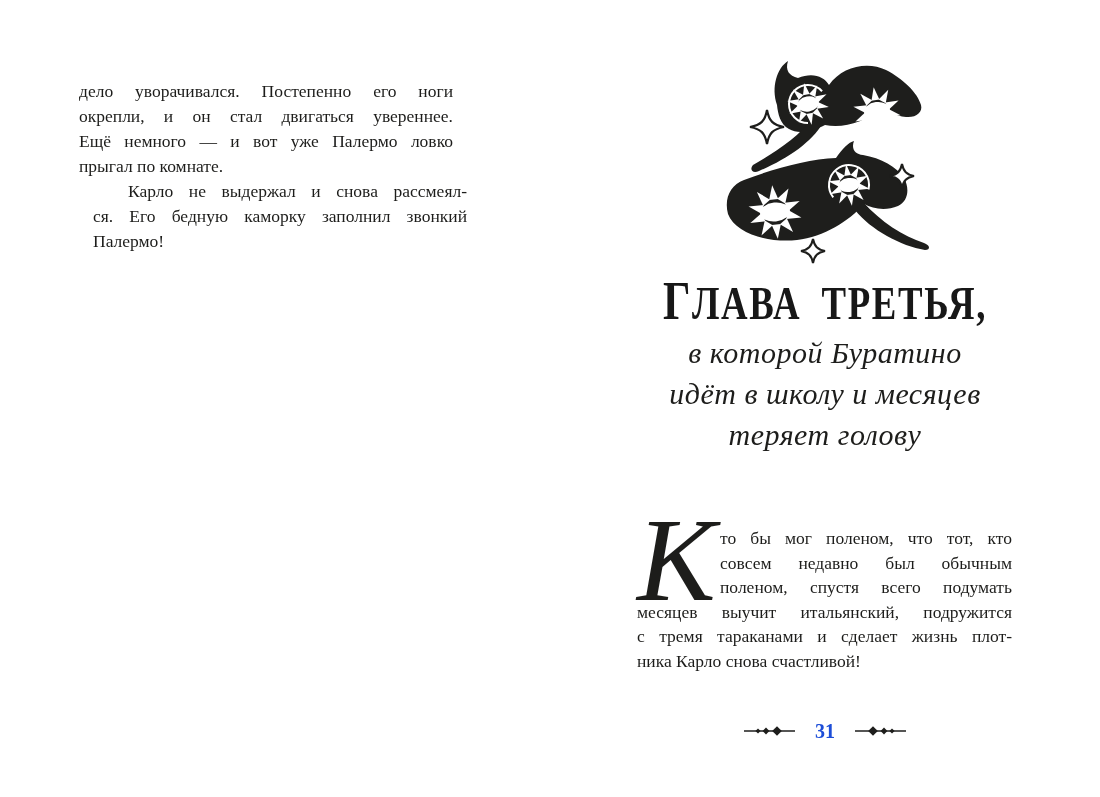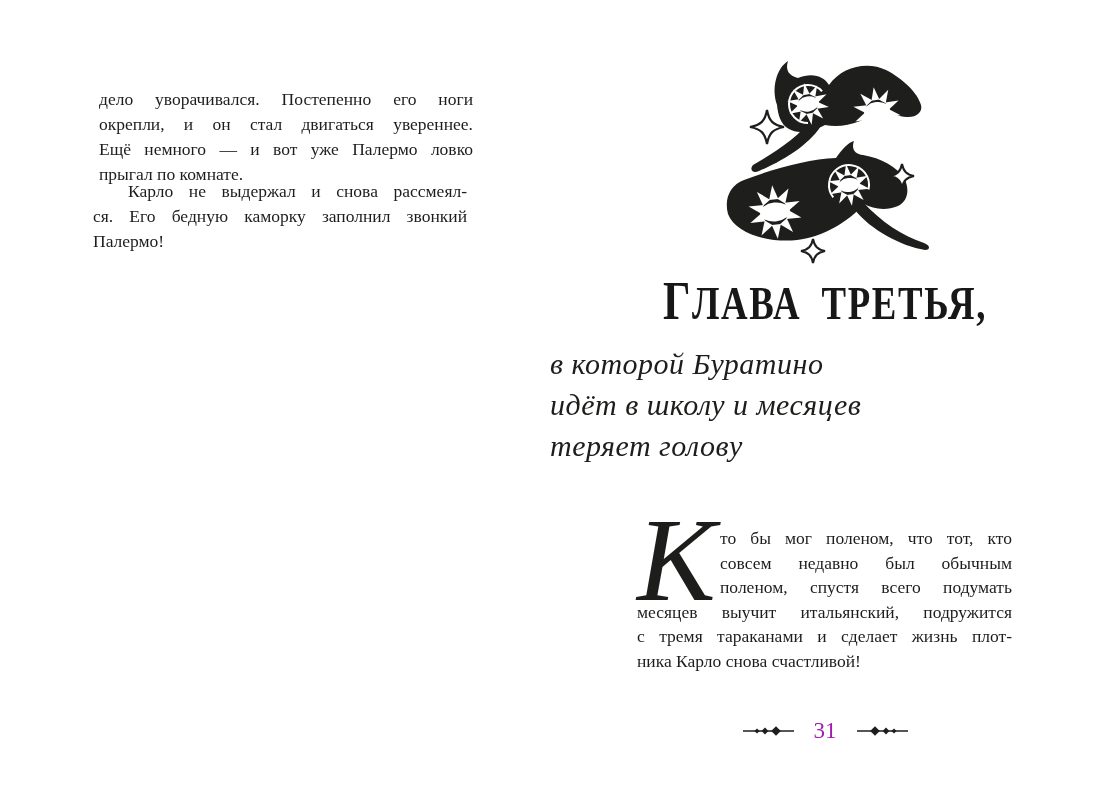--- a/index.html
+++ b/index.html
@@ -9,46 +9,46 @@
     font-family:"Liberation Serif",serif;
   }
   .page{position:absolute;top:0;height:797px;}
   #left-page{left:0;width:550px;}
   #right-page{left:550px;width:550px;}
 
   
   .bodytext{position:absolute;font-size:17.5px;line-height:25px;}
   .bodytext > div{text-align:justify;text-align-last:justify;white-space:normal;}
   .bodytext > div:last-child{text-align-last:left;}
-  #lp-paragraph-1{left:99px;top:79px;width:374px;margin-top:8px;}
+  #lp-paragraph-1{left:79px;top:79px;width:374px;}
   #lp-paragraph-2{left:85px;top:179px;width:374px;margin-left:8px;}
   #lp-paragraph-2 > div:first-child{text-indent:35px;}
 
   
   #opening-paragraph{left:87px;top:526px;width:375px;position:absolute;
     font-size:17.5px;line-height:24.5px;}
   #opening-paragraph > div{text-align:justify;text-align-last:justify;}
   #opening-paragraph > div:nth-of-type(-n+3){margin-left:83px;}
   #opening-paragraph > div:last-of-type{text-align-last:left;}
   .dropcap{position:absolute;left:0;top:-24px;font-size:118px;line-height:118px;
     font-style:italic;font-family:"Liberation Serif",serif;color:#1d1d1b;}
 
   
   #chapter-title{position:absolute;top:278px;left:0;width:100%;text-align:center;
     font-weight:bold;font-size:46px;line-height:46px;letter-spacing:2px;
     word-spacing:12px;color:#171717;transform:scaleX(0.8);transform-origin:50% 50%;}
   #chapter-title::first-letter{font-size:54px;}
-  #chapter-subtitle{position:absolute;top:343px;left:0;width:100%;
-    font-style:italic;font-size:30px;line-height:41px;text-align:left;
+  #chapter-subtitle{position:absolute;top:332px;left:0;width:100%;
+    font-style:italic;font-size:30px;line-height:41px;text-align:center;
     letter-spacing:0.5px;color:#1d1d1b;}
 
   
   #page-footer{position:absolute;top:720px;left:0;width:100%;
     display:flex;align-items:center;justify-content:center;gap:20px;}
-  #page-number{font-weight:normal;font-size:23px;line-height:22px;color:#a21caf;}
+  #page-number{font-weight:bold;font-size:20px;line-height:22px;color:#1d4ed8;}
   .ornament{display:block;}
 
   #masks-illustration{position:absolute;left:175px;top:58px;}
   .ink{fill:#1e1e1c;}
 </style>
 </head>
 <body>
 
 <section class="page" id="left-page">
   <div class="bodytext" id="lp-paragraph-1">

